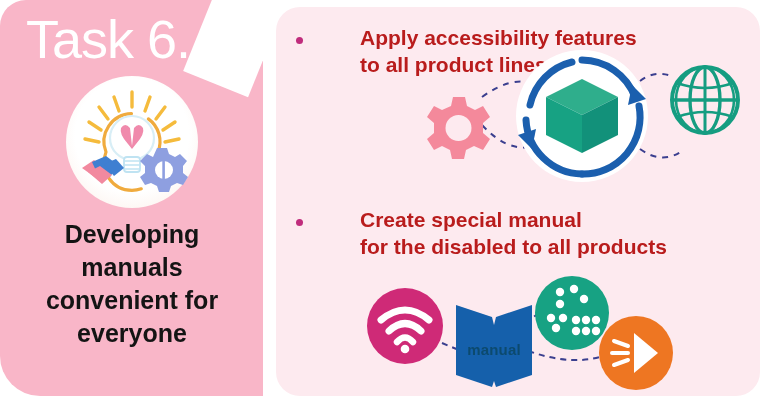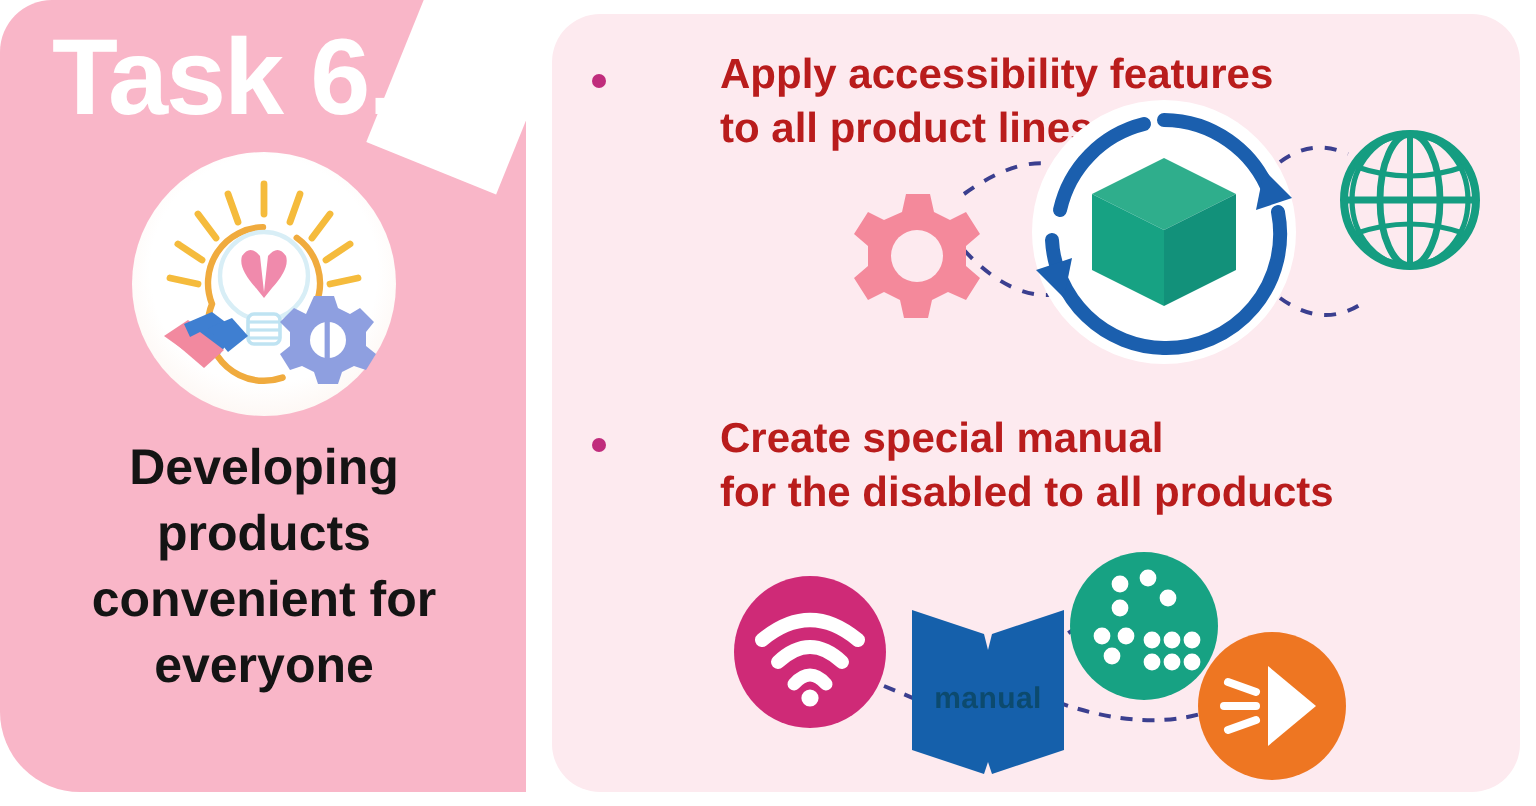--- a/index.html
+++ b/index.html
@@ -37,21 +37,21 @@
     background: #ffffff;
     transform: rotate(22deg);
     transform-origin: top right;
   }
 
   #task-title {
     position: absolute;
     left: 26px;
     top: 12px;
     font-size: 54px;
-    font-weight: bold;
+    font-weight: normal;
     color: #ffffff;
     letter-spacing: -1px;
     line-height: 1;
     white-space: nowrap;
     text-align: center;
   }
 
   #bulb-badge {
     position: absolute;
     left: 66px;
@@ -204,21 +204,21 @@
         </g>
 
         <g transform="translate(96,92)">
           <path d="M -5 -20 L 5 -20 L 7 -14 L 13 -11 L 18 -14 L 25 -7 L 21 -2 L 21 5 L 26 9 L 21 17 L 15 15 L 9 18 L 7 24 L -3 24 L -5 18 L -11 15 L -17 17 L -22 9 L -17 5 L -17 -2 L -22 -7 L -15 -14 L -9 -11 Z" fill="#8e9fe0"></path>
           <circle cx="2" cy="2" r="9" fill="#ffffff"></circle>
           <rect x="0.3" y="-7" width="2.6" height="18" fill="#8e9fe0"></rect>
         </g>
       </svg>
     </div>
 
-    <div id="left-caption">Developing products convenient for everyone</div>
+    <div id="left-caption">Developing manuals convenient for everyone</div>
 
     <div id="left-panel-notch"></div>
   </div>
 
   <div id="right-panel">
 
     <div class="bullet-block" id="bullet-block-1">
       <span class="bullet-dot"></span>
       <span class="bullet-text">Apply accessibility features
 to all product lines</span>

